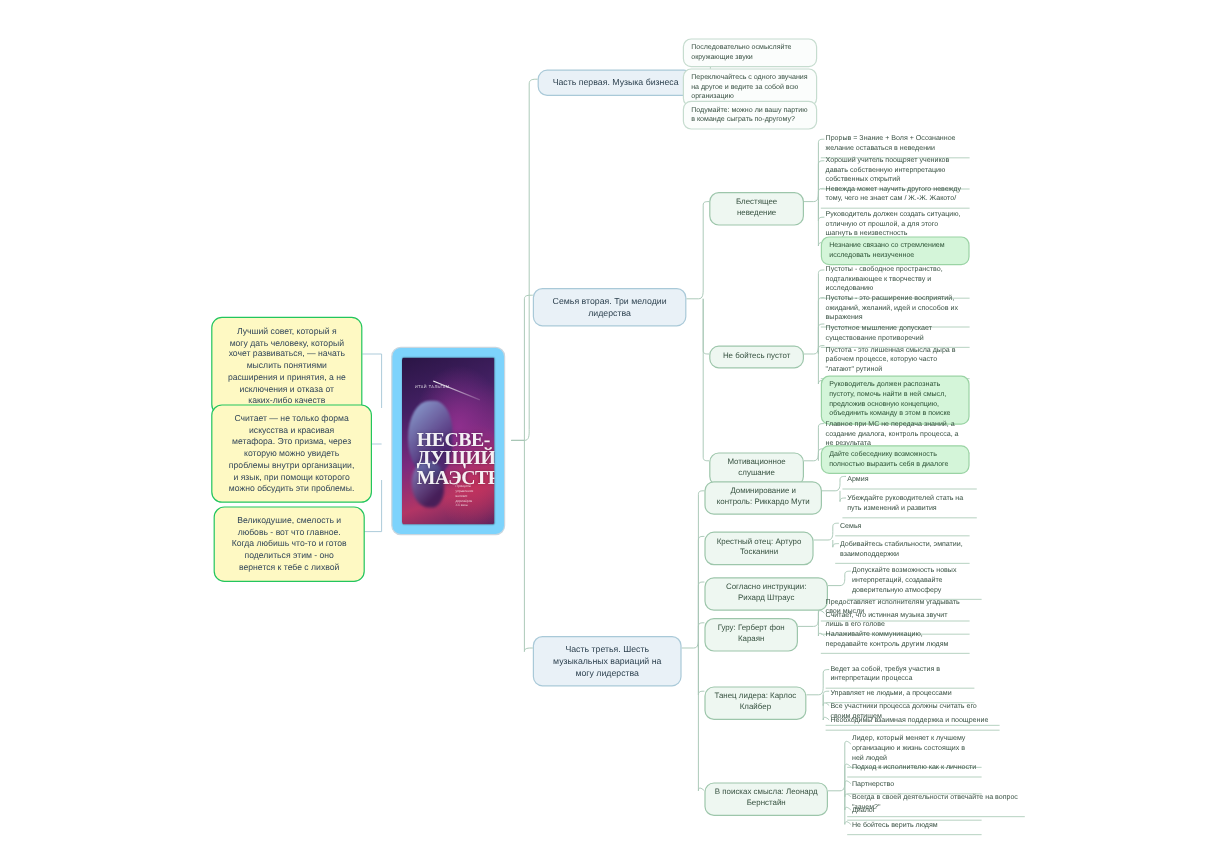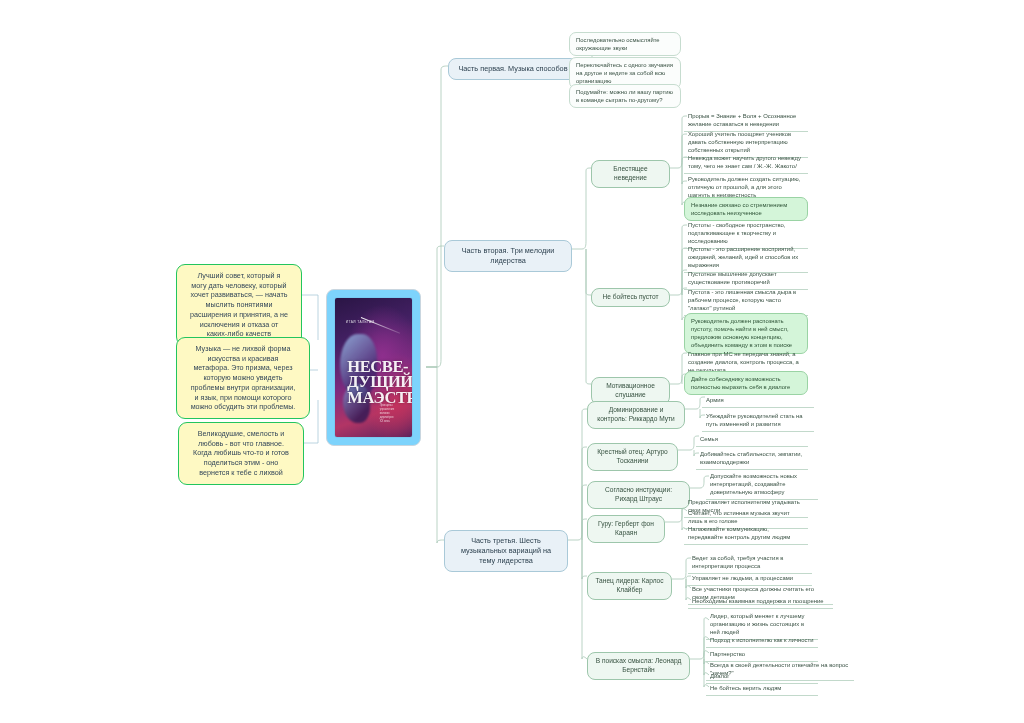--- a/index.html
+++ b/index.html
@@ -240,21 +240,21 @@
       <path d="M704,659 V675 C704,672 706,672 709,675"></path>
       <path d="M704,659 V687 C704,684 706,684 709,687"></path>
     </g>
   </svg>
 
   <div class="node quote" style="left:176px; top:264px; width:126px;">
     <span>Лучший совет, который я могу дать человеку, который хочет развиваться, — начать мыслить понятиями расширения и принятия, а не исключения и отказа от каких-либо качеств</span>
   </div>
 
   <div class="node quote" style="left:176px; top:337px; width:134px;">
-    <span>Музыка — не лихвой форма искусства и красивая метафора. Это призма, через которую можно увидеть проблемы внутри организации, и язык, при помощи которого можно обсудить эти проблемы.</span>
+    <span>Считает — не только форма искусства и красивая метафора. Это призма, через которую можно увидеть проблемы внутри организации, и язык, при помощи которого можно обсудить эти проблемы.</span>
   </div>
 
   <div class="node quote" style="left:178px; top:422px; width:126px;">
     <span>Великодушие, смелость и любовь - вот что главное. Когда любишь что-то и готов поделиться этим - оно вернется к тебе с лихвой</span>
   </div>
 
   <div class="center-card" style="left:326px; top:289px; width:95px; height:157px;">
     <div class="cover">
       <div class="hand"></div>
       <div class="hand2"></div>
@@ -265,35 +265,35 @@
 МАЭСТРО</div>
       <div class="blurb" style="white-space:pre-line;">Принципы
 управления
 великих
 дирижёров
 XX века</div>
     </div>
   </div>
 
   <div class="node part" style="left:448px; top:58px; width:130px;">
-    <span>Часть первая. Музыка способов</span>
+    <span>Часть первая. Музыка бизнеса</span>
   </div>
 
   <div class="node leaf plain" style="left:569px; top:32px; width:112px;">
     <span>Последовательно осмысляйте окружающие звуки</span>
   </div>
   <div class="node leaf plain" style="left:569px; top:57px; width:112px;">
     <span>Переключайтесь с одного звучания на другое и ведите за собой всю организацию</span>
   </div>
   <div class="node leaf plain" style="left:569px; top:84px; width:112px;">
     <span>Подумайте: можно ли вашу партию в команде сыграть по-другому?</span>
   </div>
 
   <div class="node part" style="left:444px; top:240px; width:128px;">
-    <span>Часть вторая. Три мелодии лидерства</span>
+    <span>Семья вторая. Три мелодии лидерства</span>
   </div>
 
   <div class="node melody" style="left:591px; top:160px; width:79px;">
     <span>Блестящее неведение</span>
   </div>
   <div class="node leaf underline" style="left:684px; top:110px; width:124px;">
     <span>Прорыв = Знание + Воля + Осознанное желание оставаться в неведении</span>
   </div>
   <div class="node leaf underline" style="left:684px; top:128px; width:124px;">
     <span>Хороший учитель поощряет учеников давать собственную интерпретацию собственных открытий</span>
@@ -331,21 +331,21 @@
     <span>Мотивационное слушание</span>
   </div>
   <div class="node leaf underline" style="left:684px; top:348px; width:124px;">
     <span>Главное при МС не передача знаний, а создание диалога, контроль процесса, а не результата</span>
   </div>
   <div class="node leaf hl" style="left:684px; top:371px; width:124px;">
     <span>Дайте собеседнику возможность полностью выразить себя в диалоге</span>
   </div>
 
   <div class="node part" style="left:444px; top:530px; width:124px;">
-    <span>Часть третья. Шесть музыкальных вариаций на тему лидерства</span>
+    <span>Часть третья. Шесть музыкальных вариаций на могу лидерства</span>
   </div>
 
   <div class="node variation" style="left:587px; top:401px; width:98px;">
     <span>Доминирование и контроль: Риккардо Мути</span>
   </div>
   <div class="node leaf underline" style="left:702px; top:394px; width:112px;">
     <span>Армия</span>
   </div>
   <div class="node leaf underline" style="left:702px; top:410px; width:112px;">
     <span>Убеждайте руководителей стать на путь изменений и развития</span>

